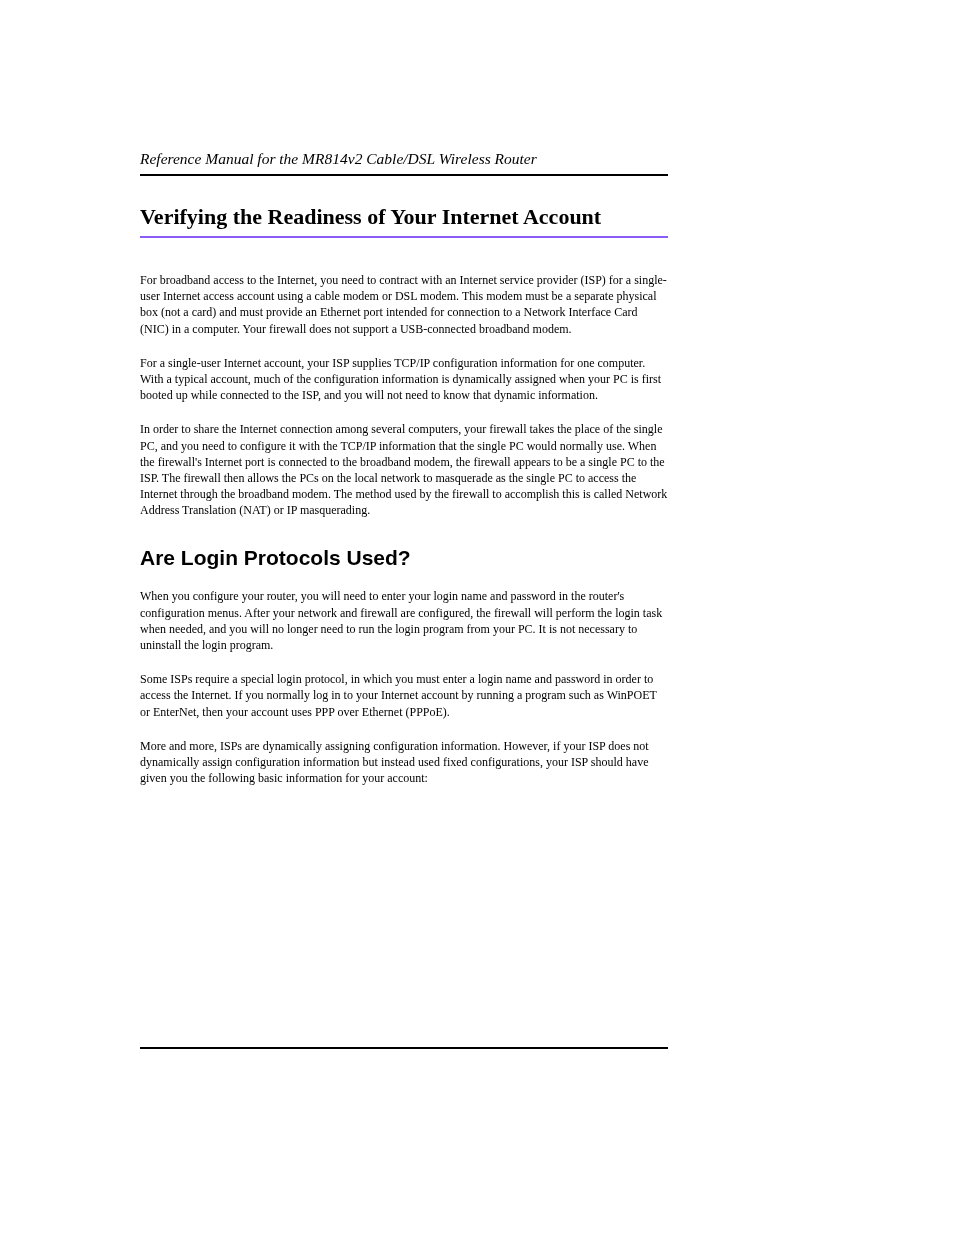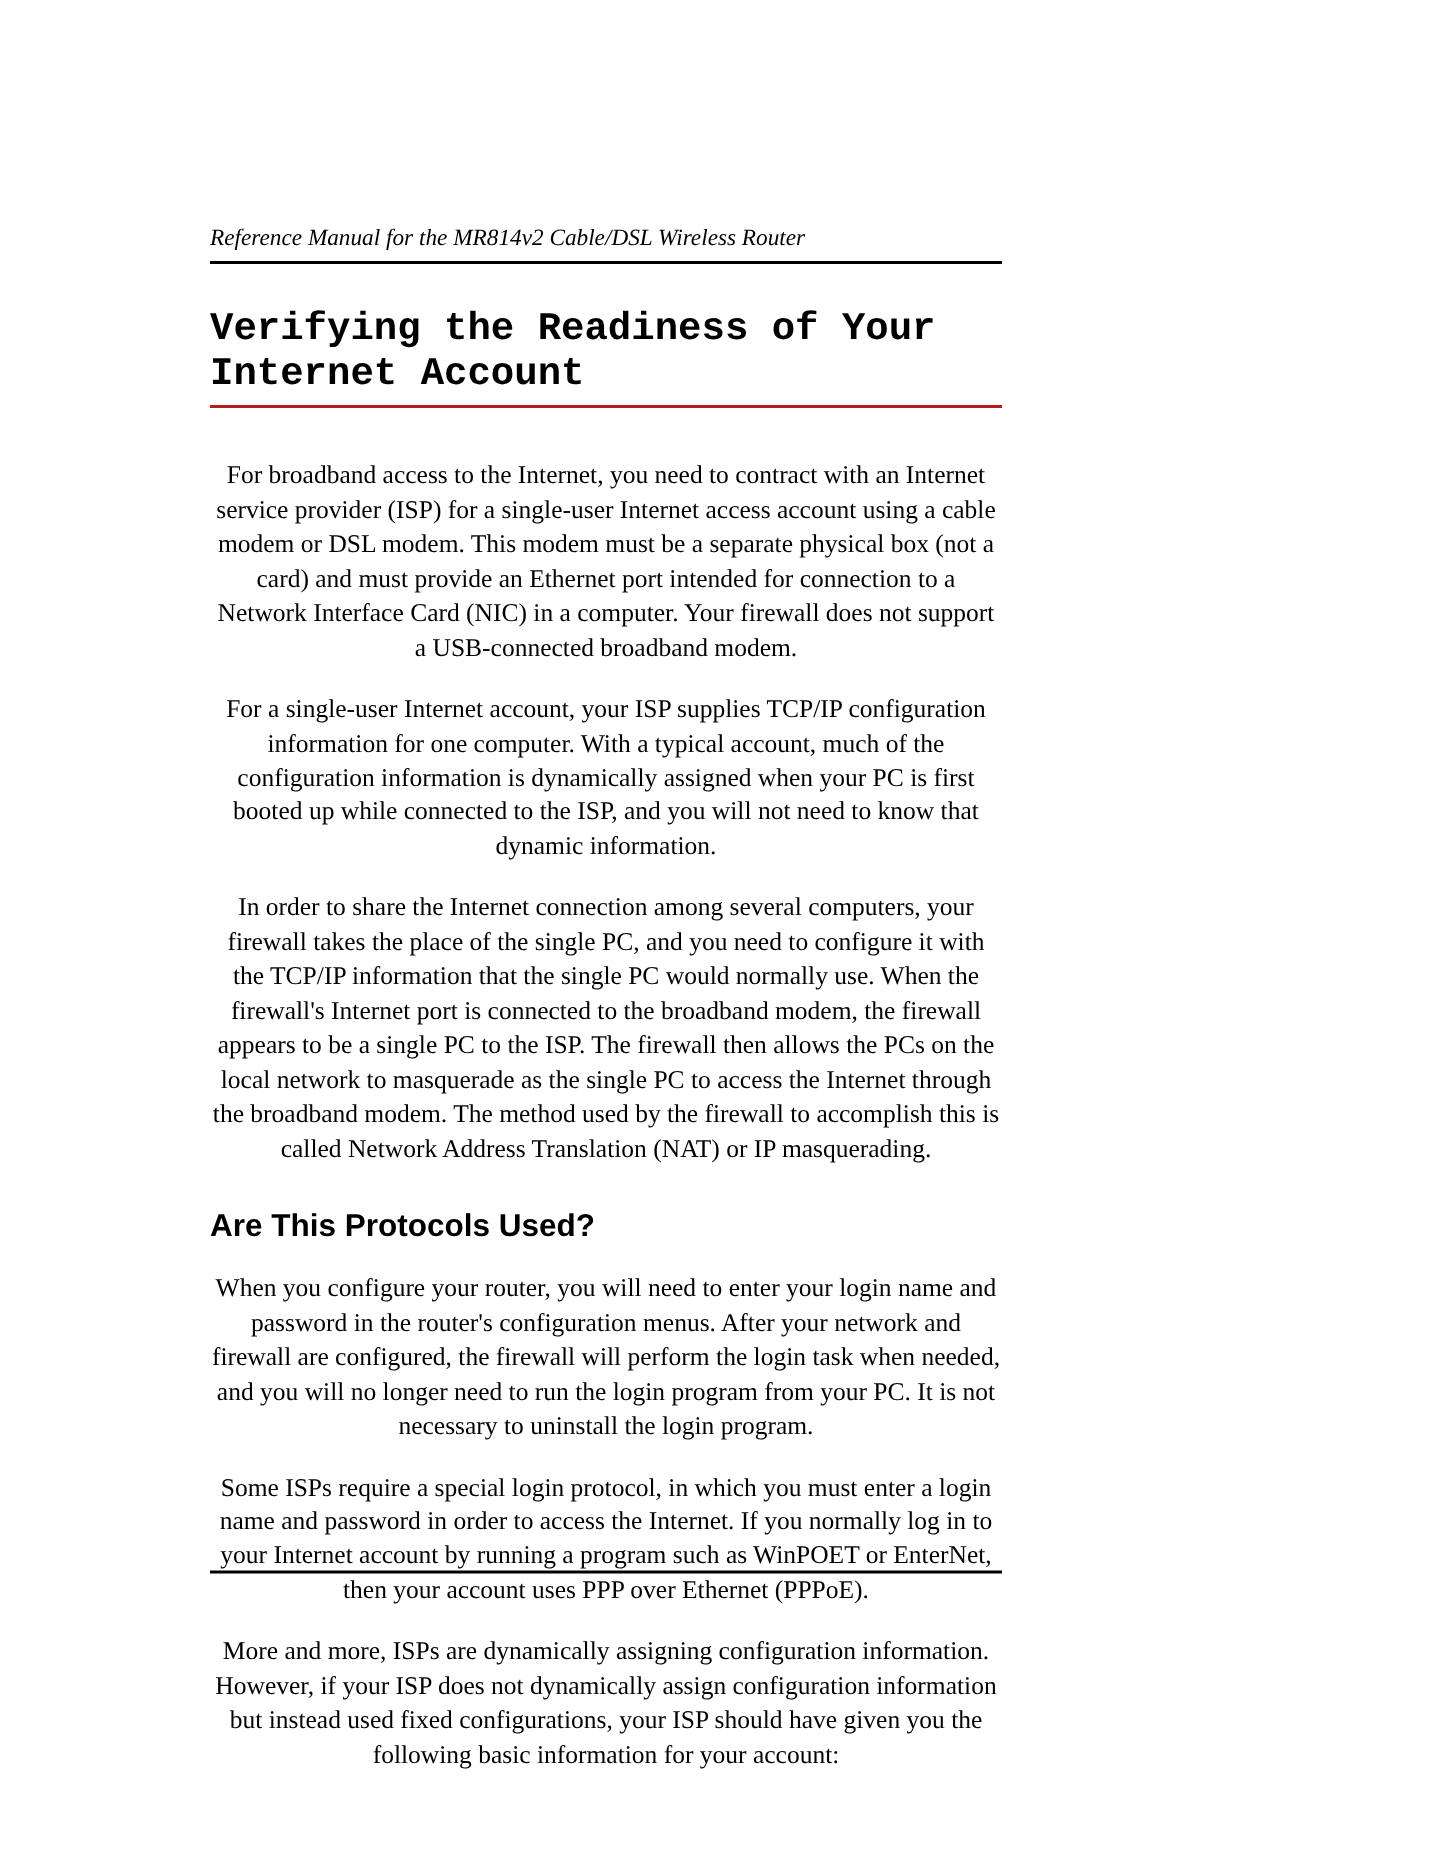--- a/index.html
+++ b/index.html
@@ -18,33 +18,33 @@
   }
   .running-header {
     font-style: italic;
     font-family: "Times New Roman", Times, serif;
     font-size: 15.5px;
     padding-bottom: 6px;
     border-bottom: 2px solid #000;
     margin-bottom: 28px;
   }
   h1.section-title {
-    font-family: Liberation Mono, monospace;
+    font-family: Liberation Serif, serif;
     font-weight: bold;
-    font-size: 26px;
+    font-size: 22px;
     margin: 0 0 6px 0;
     padding-bottom: 6px;
-    border-bottom: 2px solid #b91c1c;
+    border-bottom: 2px solid #8b5cf6;
   }
   p.body {
     font-family: "Times New Roman", Times, serif;
-    font-size: 17px;
+    font-size: 12px;
     line-height: 1.35;
     margin: 18px 0 0 0;
-    text-align: center;
+    text-align: left;
   }
   p.body.first-after-h1 {
     margin-top: 34px;
   }
   h2.subsection {
     font-family: Arial, Helvetica, sans-serif;
     font-weight: bold;
     font-size: 21px;
     margin: 28px 0 0 0;
   }
@@ -72,21 +72,21 @@
 <div class="page">
 
   <div class="running-header">Reference Manual for the MR814v2 Cable/DSL Wireless Router</div>
 
   <h1 class="section-title">Verifying the Readiness of Your Internet Account</h1>
 
   <p class="body first-after-h1">For broadband access to the Internet, you need to contract with an Internet service provider (ISP) for a single-user Internet access account using a cable modem or DSL modem. This modem must be a separate physical box (not a card) and must provide an Ethernet port intended for connection to a Network Interface Card (NIC) in a computer. Your firewall does not support a USB-connected broadband modem.</p>
   <p class="body">For a single-user Internet account, your ISP supplies TCP/IP configuration information for one computer. With a typical account, much of the configuration information is dynamically assigned when your PC is first booted up while connected to the ISP, and you will not need to know that dynamic information.</p>
   <p class="body">In order to share the Internet connection among several computers, your firewall takes the place of the single PC, and you need to configure it with the TCP/IP information that the single PC would normally use. When the firewall's Internet port is connected to the broadband modem, the firewall appears to be a single PC to the ISP. The firewall then allows the PCs on the local network to masquerade as the single PC to access the Internet through the broadband modem. The method used by the firewall to accomplish this is called Network Address Translation (NAT) or IP masquerading.</p>
 
-  <h2 class="subsection">Are This Protocols Used?</h2>
+  <h2 class="subsection">Are Login Protocols Used?</h2>
   <p class="body">When you configure your router, you will need to enter your login name and password in the router's configuration menus. After your network and firewall are configured, the firewall will perform the login task when needed, and you will no longer need to run the login program from your PC. It is not necessary to uninstall the login program.</p>
   <p class="body">Some ISPs require a special login protocol, in which you must enter a login name and password in order to access the Internet. If you normally log in to your Internet account by running a program such as WinPOET or EnterNet, then your account uses PPP over Ethernet (PPPoE).</p>
 
   <p class="body">More and more, ISPs are dynamically assigning configuration information. However, if your ISP does not dynamically assign configuration information but instead used fixed configurations, your ISP should have given you the following basic information for your account:</p>
 
   <div class="footer-rule"></div>
 
 </div>
 
 </body></html>

